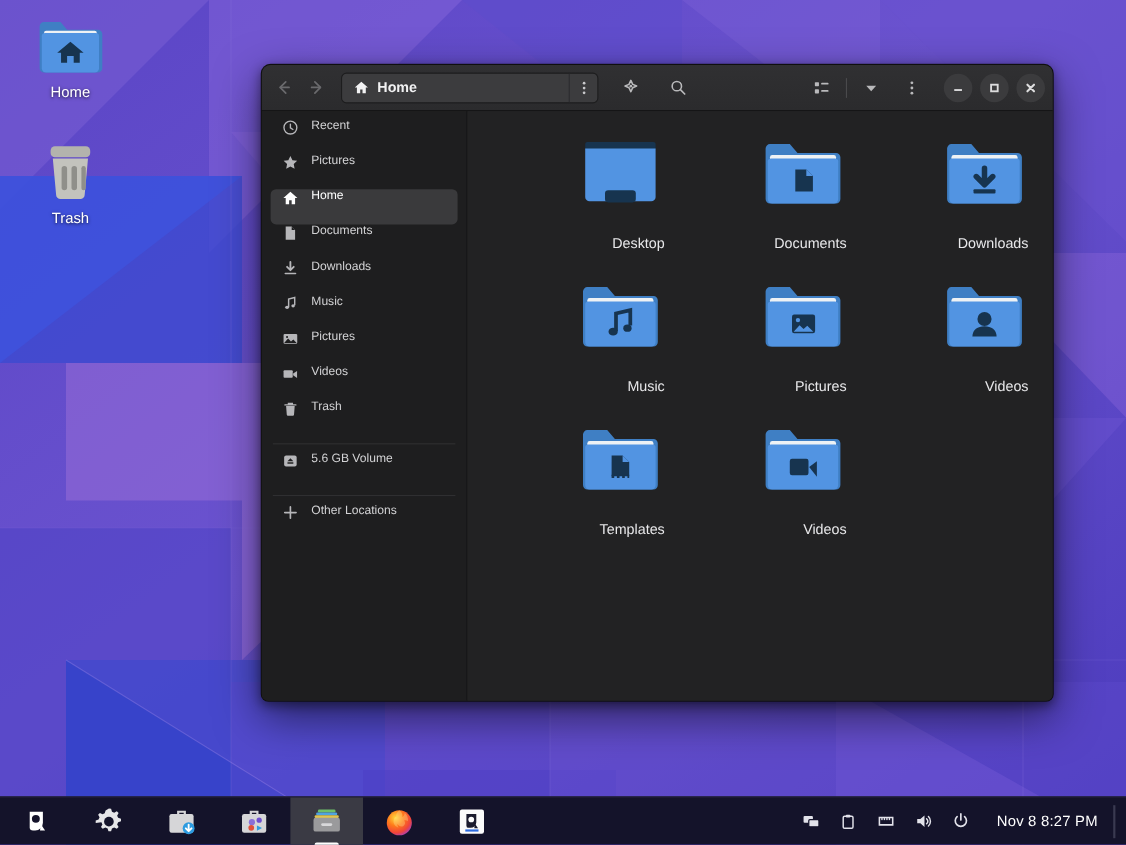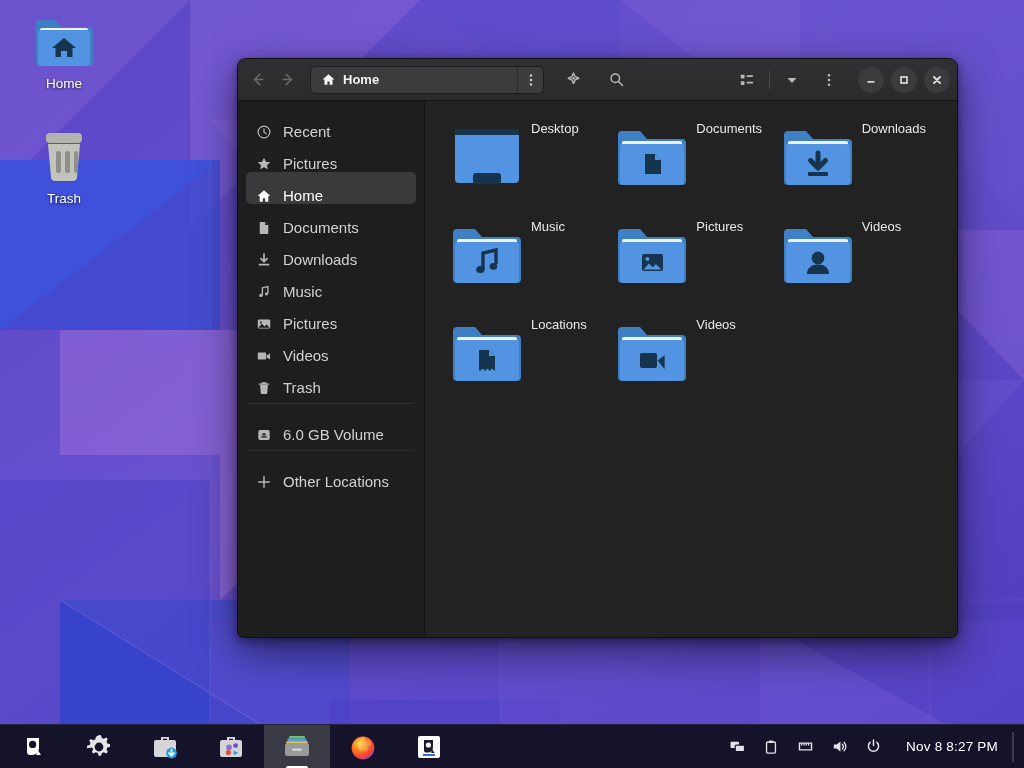--- a/index.html
+++ b/index.html
@@ -73,32 +73,32 @@
   #body { flex:1 1 auto; display:flex; min-height:0; }
 
   
   #sidebar {
     width:187px; flex:0 0 187px; background:#1e1e1f;
     border-right:1px solid #151516; padding:7px 0 0 0;
     display:flex; flex-direction:column;
   }
   .sb-item {
     height:32px; margin:0 8px; padding:0 10px; border-radius:5px;
-    display:flex; align-items:flex-end; gap:11px; color:#d2d2d4; font-size:15px;
+    display:flex; align-items:flex-start; gap:11px; color:#d2d2d4; font-size:11px;
   }
   .sb-item.active { background:#3a3a3c; color:#fff; }
   .sb-ico { width:16px; height:16px; display:flex; align-items:center; justify-content:center; flex:0 0 16px; color:#b6b6b9; }
   .sb-item.active .sb-ico { color:#fff; }
   .sb-divider { height:1px; background:#2f2f31; margin:7px 10px; }
 
   
   #content { flex:1 1 auto; background:#222223; padding:14px 18px; overflow:hidden; }
   #grid { display:grid; grid-template-columns:repeat(3,1fr); row-gap:10px; }
   .f-item {
-    display:flex; flex-direction:row; align-items:flex-start; gap:4px;
+    display:flex; flex-direction:column; align-items:flex-end; gap:16px;
     padding:6px 4px; border-radius:6px;
   }
   .f-label { color:#e8e8ea; font-size:13px; line-height:16px; }
 
   
   #taskbar {
     position:absolute; left:0; bottom:0; width:1024px; height:44px;
     background:#14132a;
     display:flex; align-items:center; justify-content:space-between;
     border-top:1px solid #24233c;
@@ -370,21 +370,21 @@
       <div class="sb-divider"></div>
 
       <div class="sb-item">
         <span class="sb-ico">
           <svg width="16" height="16" viewBox="0 0 18 18">
               <rect x="2.6" y="3.4" width="12.8" height="11.2" rx="2" fill="currentColor"></rect>
               <path d="M9 6.4l3 3H6z" fill="#1e1e1f"></path>
               <rect x="6" y="10.4" width="6" height="1.5" fill="#1e1e1f"></rect>
             </svg>
         </span>
-        <span>6.0 GB Volume</span>
+        <span>5.6 GB Volume</span>
       </div>
 
 
       <div class="sb-divider"></div>
 
       <div class="sb-item">
         <span class="sb-ico">
           <svg width="16" height="16" viewBox="0 0 18 18">
               <path d="M9 3.2v11.6M3.2 9h11.6" stroke="currentColor" stroke-width="1.7" stroke-linecap="round"></path>
             </svg>
@@ -465,21 +465,21 @@
 
         <div class="f-item">
           <svg width="80" height="76" viewBox="0 0 80 76">
             <path d="M6 14a4 4 0 014-4h18l7 8h35a4 4 0 014 4v38a4 4 0 01-4 4H10a4 4 0 01-4-4z" fill="#3f7fc4"></path>
             <rect x="10" y="20" width="60" height="9" rx="2" fill="#eef2f5"></rect>
             <path d="M8 26a3 3 0 013-3h58a3 3 0 013 3v34a4 4 0 01-4 4H12a4 4 0 01-4-4z" fill="#5294e2"></path>
             <path d="M32 33h10l6 6v13H32z" fill="#17344f"></path>
             <path d="M42 33v6h6z" fill="#5294e2"></path>
             <path d="M32 52h16" stroke="#17344f" stroke-width="3" stroke-dasharray="2.4 2.4"></path>
           </svg>
-          <div class="f-label">Locations</div>
+          <div class="f-label">Templates</div>
         </div>
 
         <div class="f-item">
           <svg width="80" height="76" viewBox="0 0 80 76">
             <path d="M6 14a4 4 0 014-4h18l7 8h35a4 4 0 014 4v38a4 4 0 01-4 4H10a4 4 0 01-4-4z" fill="#3f7fc4"></path>
             <rect x="10" y="20" width="60" height="9" rx="2" fill="#eef2f5"></rect>
             <path d="M8 26a3 3 0 013-3h58a3 3 0 013 3v34a4 4 0 01-4 4H12a4 4 0 01-4-4z" fill="#5294e2"></path>
             <rect x="28" y="36" width="17" height="15" rx="2" fill="#17344f"></rect>
             <path d="M45.6 43.5l7-5.2v14z" fill="#17344f"></path>
           </svg>

